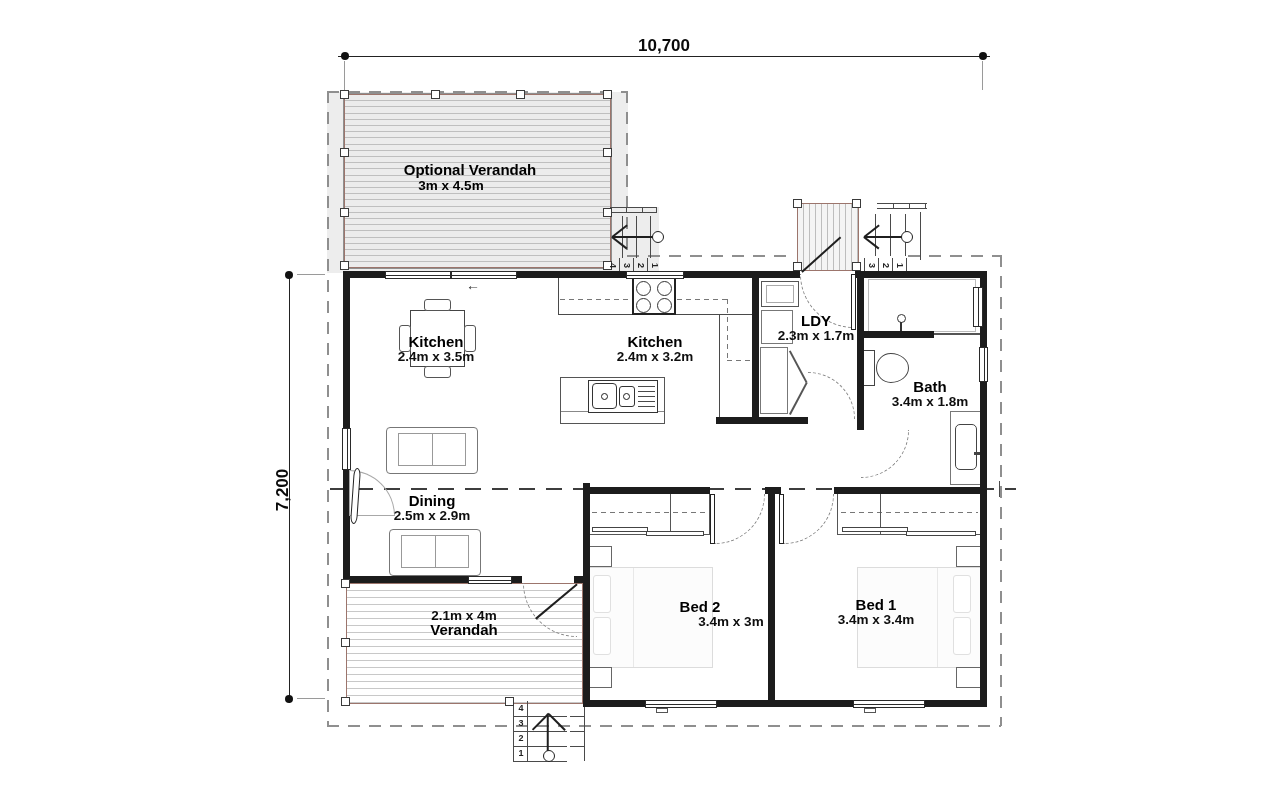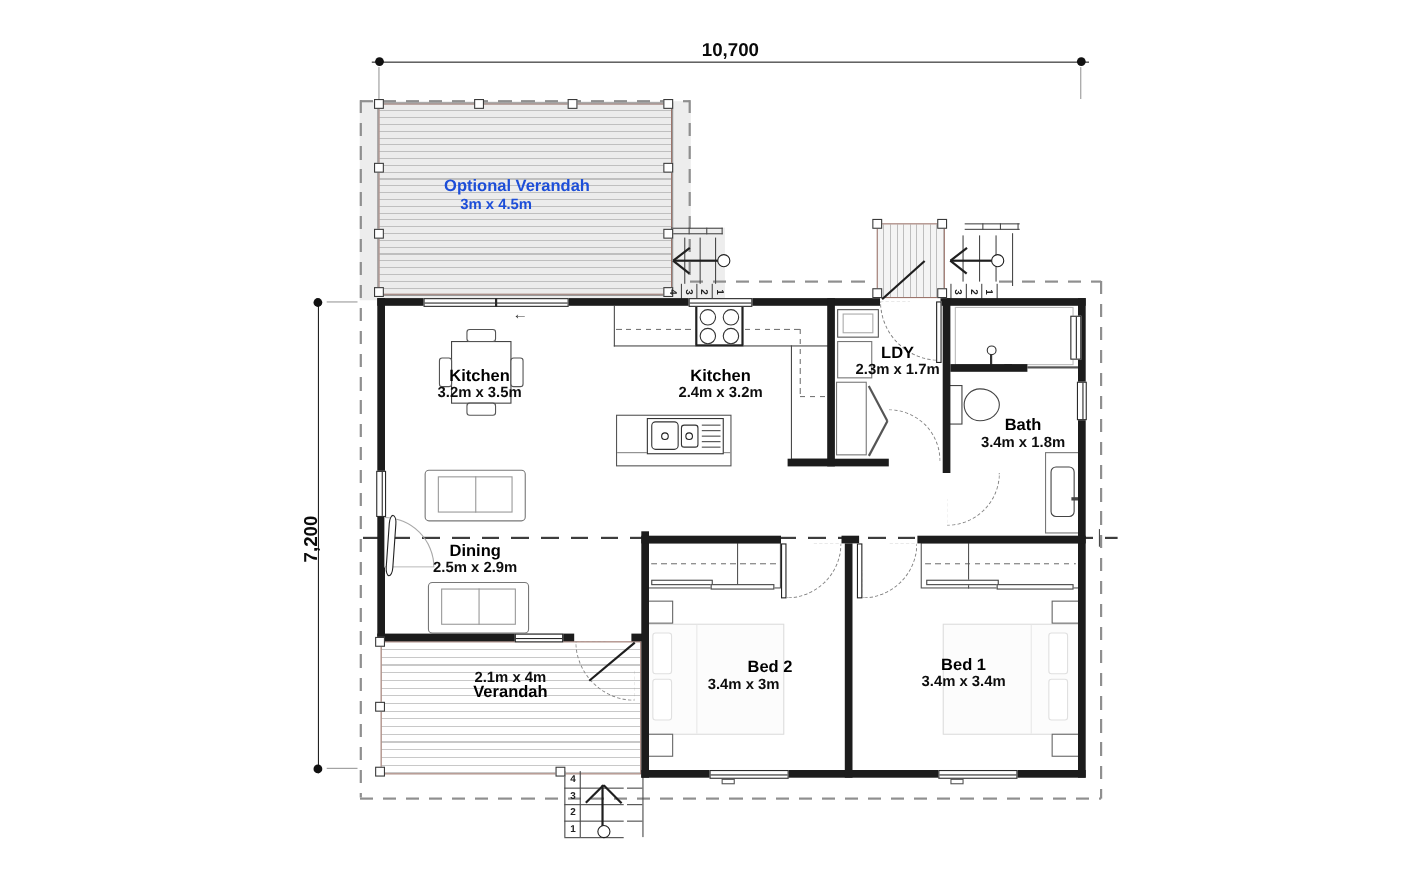--- a/index.html
+++ b/index.html
@@ -29,21 +29,21 @@
   .dline{position:absolute;height:2.2px;background:#1f1f1f;transform-origin:left center;z-index:7}
   .chev{position:absolute;height:1.5px;background:#1f1f1f;transform-origin:left center}
   .circ{position:absolute;width:12px;height:12px;border:1.5px solid #1f1f1f;border-radius:50%;box-sizing:border-box;background:#fff}
   .furn{position:absolute;border:1.2px solid #666;box-sizing:border-box;background:#fff}
   .soft{position:absolute;border:1px solid #888;box-sizing:border-box;background:#fff}
   .bed{position:absolute;border:1px solid #dcdcdc;background:#fcfcfc;box-sizing:border-box}
   .pillow{position:absolute;border:1px solid #e0e0e0;background:#fff;border-radius:3px;box-sizing:border-box}
   .chair{position:absolute;border:1.2px solid #555;background:#fff;border-radius:3px;box-sizing:border-box}
   .rname{position:absolute;font-weight:700;font-size:15px;color:#000000;text-align:center;white-space:nowrap;z-index:9}
   .rsize{position:absolute;font-weight:600;font-size:13.5px;color:#0e0e0e;text-align:center;white-space:nowrap;z-index:9}
-  .glabel{color:#1d4ed8}
+  .glabel{color:#000000}
   .num{position:absolute;width:14px;height:13px;line-height:13px;font-size:9px;font-weight:700;color:#222;text-align:center;z-index:8}
   .numr{transform:rotate(90deg);transform-origin:center}
   .dim{position:absolute;font-weight:700;font-size:17px;color:#0a0a0a;text-align:center;white-space:nowrap}
   .dot{position:absolute;width:8px;height:8px;background:#111;border-radius:50%}
   .dimline{position:absolute;background:#222}
   .ext{position:absolute;background:#9a9a9a}.z7{z-index:7}
 </style>
 </head>
 <body>
 
@@ -307,36 +307,36 @@
   <div class="leaf" style="left:352px;top:468px;width:7px;height:56px;border-radius:50%/8px;transform:rotate(4deg)"></div>
   <div class="arc ne solid" style="left:349px;top:470px;width:46px;height:46px;border-width:1px"></div>
 
   <div class="dline" style="left:577px;top:583px;width:54px;transform:rotate(140deg)"></div>
   <div class="arc sw" style="left:523px;top:583px;width:54px;height:54px"></div>
 
   <div class="rname glabel" style="left:370px;top:161px;width:200px">Optional Verandah</div>
   <div class="rsize glabel" style="left:351px;top:178px;width:200px">3m x 4.5m</div>
 
   <div class="rname" style="left:376px;top:333px;width:120px">Kitchen</div>
-  <div class="rsize" style="left:376px;top:349px;width:120px">3.2m x 3.5m</div>
+  <div class="rsize" style="left:376px;top:349px;width:120px">2.4m x 3.5m</div>
 
   <div class="rname" style="left:595px;top:333px;width:120px">Kitchen</div>
   <div class="rsize" style="left:595px;top:349px;width:120px">2.4m x 3.2m</div>
 
   <div class="rname" style="left:766px;top:312px;width:100px">LDY</div>
   <div class="rsize" style="left:746px;top:328px;width:140px">2.3m x 1.7m</div>
 
   <div class="rname" style="left:880px;top:378px;width:100px">Bath</div>
   <div class="rsize" style="left:860px;top:394px;width:140px">3.4m x 1.8m</div>
 
   <div class="rname" style="left:372px;top:492px;width:120px">Dining</div>
   <div class="rsize" style="left:372px;top:508px;width:120px">2.5m x 2.9m</div>
 
   <div class="rname" style="left:640px;top:598px;width:120px">Bed 2</div>
-  <div class="rsize" style="left:616px;top:614px;width:120px">3.4m x 3m</div>
+  <div class="rsize" style="left:671px;top:614px;width:120px">3.4m x 3m</div>
 
   <div class="rname" style="left:816px;top:596px;width:120px">Bed 1</div>
   <div class="rsize" style="left:816px;top:612px;width:120px">3.4m x 3.4m</div>
 
   <div class="rname" style="left:404px;top:621px;width:120px">Verandah</div>
   <div class="rsize" style="left:404px;top:608px;width:120px">2.1m x 4m</div>
 
 </div>
 
 </body></html>

